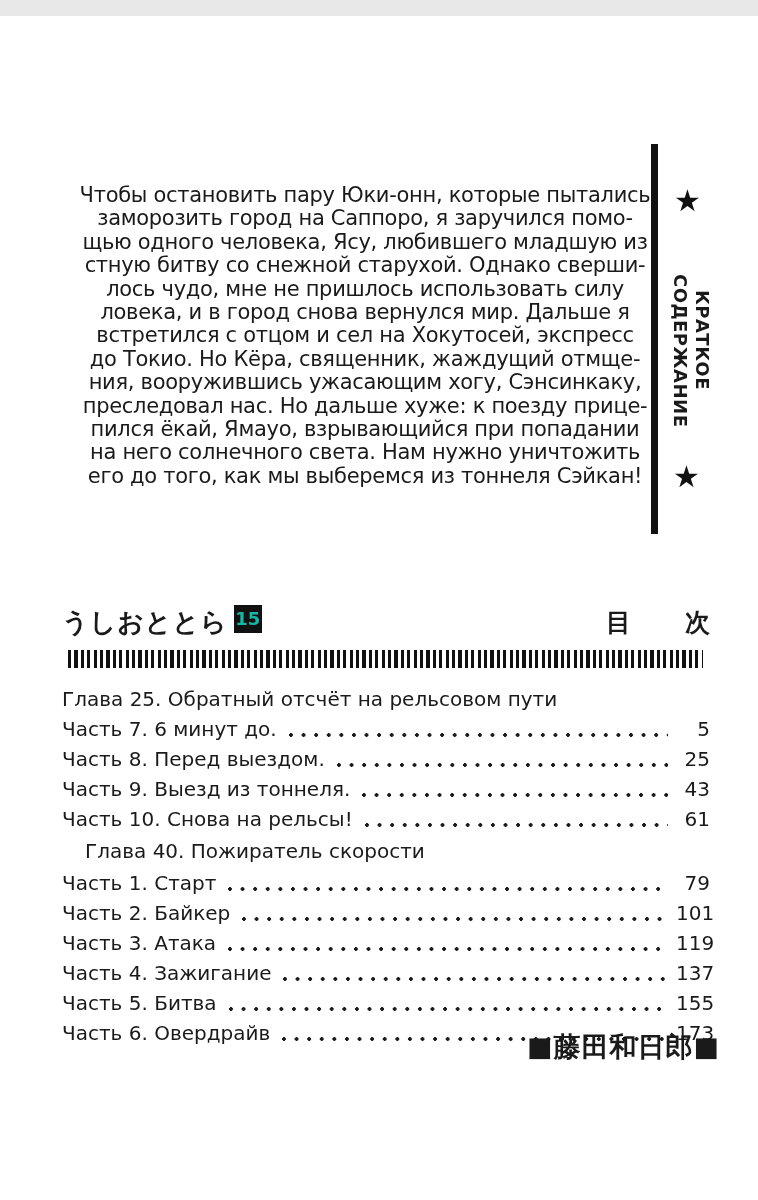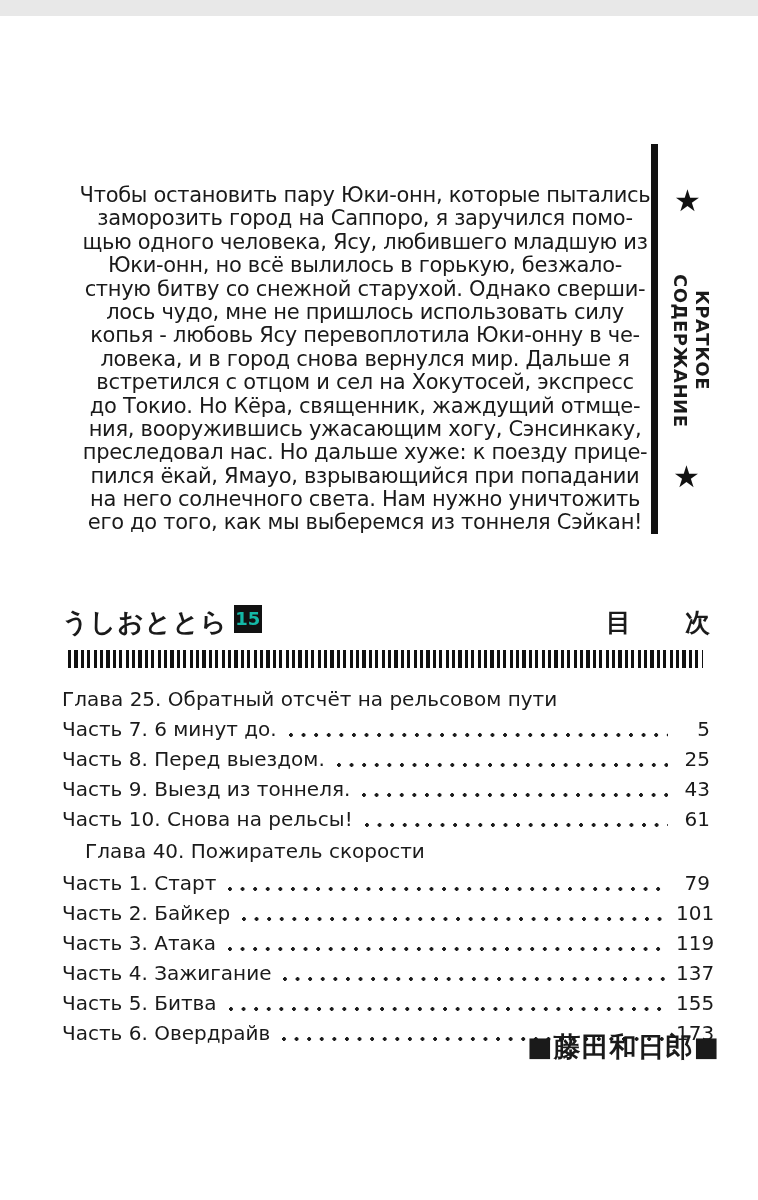--- a/index.html
+++ b/index.html
@@ -163,24 +163,22 @@
 </head>
 <body>
 
 <div class="page">
 
   <section>
     <div class="synopsis-text">
         <div class="syn-line">Чтобы остановить пару Юки-онн, которые пытались</div>
         <div class="syn-line">заморозить город на Саппоро, я заручился помо-</div>
         <div class="syn-line">щью одного человека, Ясу, любившего младшую из</div>
-        <div class="syn-line">Юки-онн, но всё вылилось в горькую, безжало-</div>
         <div class="syn-line">стную битву со снежной старухой. Однако сверши-</div>
         <div class="syn-line">лось чудо, мне не пришлось использовать силу</div>
-        <div class="syn-line">копья - любовь Ясу перевоплотила Юки-онну в че-</div>
         <div class="syn-line">ловека, и в город снова вернулся мир. Дальше я</div>
         <div class="syn-line">встретился с отцом и сел на Хокутосей, экспресс</div>
         <div class="syn-line">до Токио. Но Кёра, священник, жаждущий отмще-</div>
         <div class="syn-line">ния, вооружившись ужасающим хогу, Сэнсинкаку,</div>
         <div class="syn-line">преследовал нас. Но дальше хуже: к поезду прице-</div>
         <div class="syn-line">пился ёкай, Ямауо, взрывающийся при попадании</div>
         <div class="syn-line">на него солнечного света. Нам нужно уничтожить</div>
         <div class="syn-line">его до того, как мы выберемся из тоннеля Сэйкан!</div>
       </div>
     <div class="vbar"></div>

